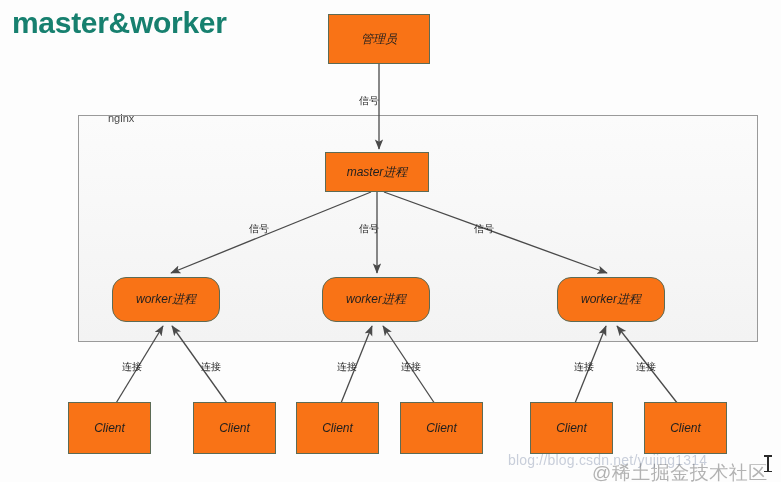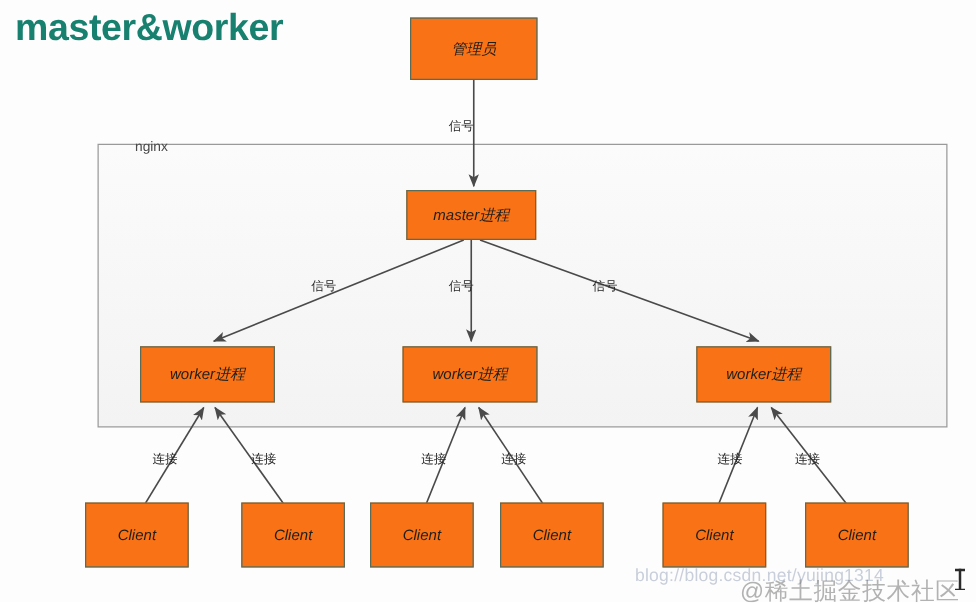--- a/index.html
+++ b/index.html
@@ -64,21 +64,21 @@
     display: flex;
     align-items: center;
     justify-content: center;
     color: #1f1f1f;
     font-size: 12px;
     white-space: nowrap;
     font-style: italic;
   }
   .node.admin   { left: 328px; top: 14px;  width: 102px; height: 50px; font-size: 12px; }
   .node.master  { left: 325px; top: 152px; width: 104px; height: 40px; }
-  .node.worker  { top: 277px; width: 108px; height: 45px; }
+  .node.worker  { top: 277px; width: 108px; height: 45px; border-radius: 14px; }
   .node.worker.w1 { left: 112px; }
   .node.worker.w2 { left: 322px; }
   .node.worker.w3 { left: 557px; }
   .node.client  { top: 402px; width: 83px; height: 52px; }
   .node.client.c1 { left: 68px;  }
   .node.client.c2 { left: 193px; }
   .node.client.c3 { left: 296px; }
   .node.client.c4 { left: 400px; }
   .node.client.c5 { left: 530px; }
   .node.client.c6 { left: 644px; }

